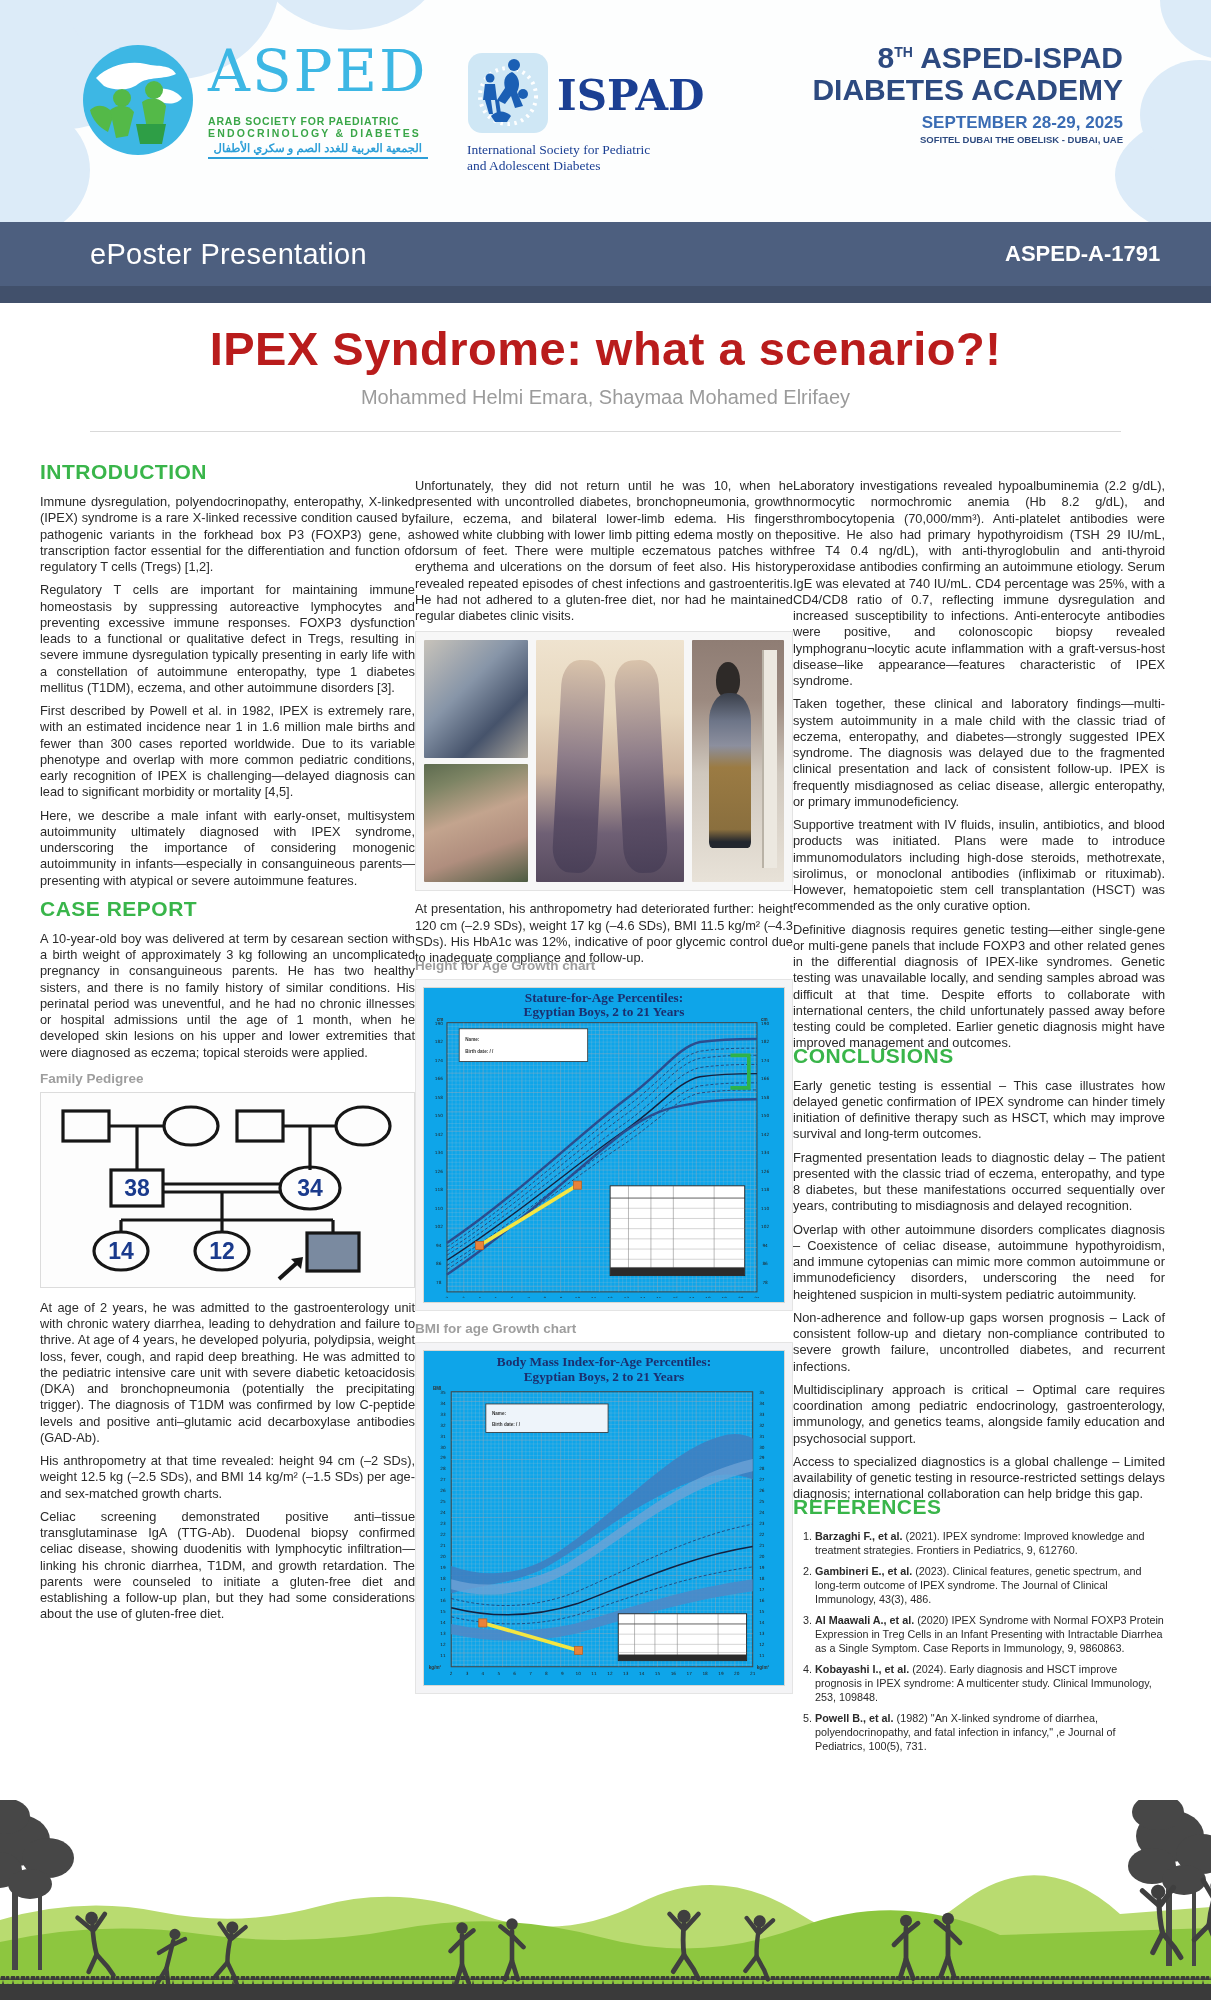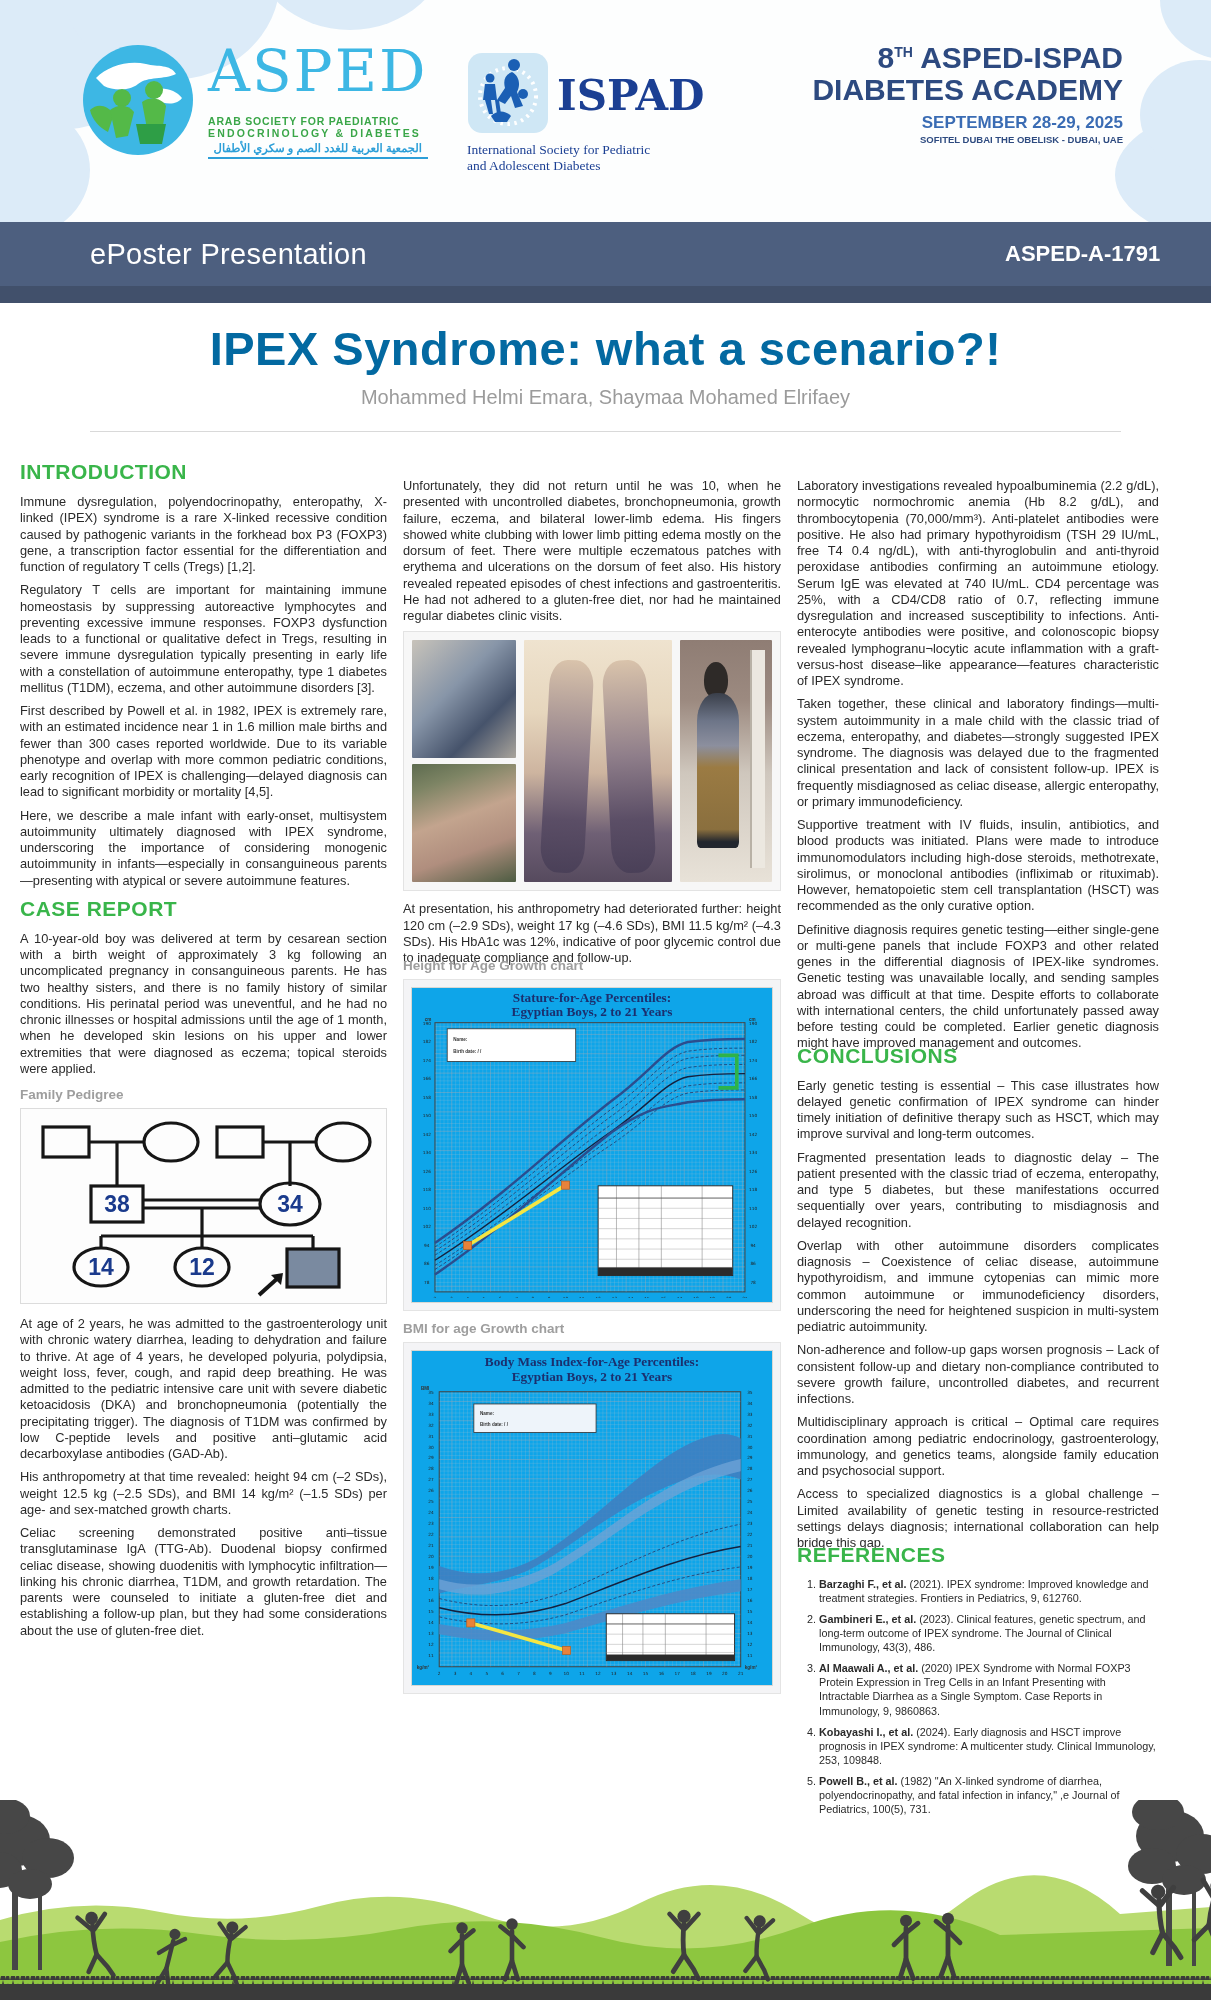--- a/index.html
+++ b/index.html
@@ -27,26 +27,26 @@
   .event-venue{font-size:9.5px;font-weight:bold;color:#2e4b80;margin-top:1px;}
 
   
   .banner{position:relative;height:64px;background:#4d5f7f;display:flex;align-items:center;}
   .banner-left{color:#fff;font-size:29px;font-weight:500;margin-left:90px;letter-spacing:.3px;}
   .banner-right{color:#fff;font-size:22px;font-weight:bold;position:absolute;left:1005px;}
   .banner-strip{height:17px;background:#41506b;}
 
   
   .title-block{text-align:center;padding-top:18px;}
-  .poster-title{font-size:47px;font-weight:bold;color:#0369a1;margin:0;letter-spacing:.5px;}
+  .poster-title{font-size:47px;font-weight:bold;color:#b91c1c;margin:0;letter-spacing:.5px;}
   .poster-authors{font-size:20px;color:#9b9b9b;margin-top:10px;}
   .title-rule{border:none;border-top:1px solid #d9d9d9;margin:22px 90px 0 90px;}
 
   
-  .columns{position:absolute;top:452px;left:20px;width:1139px;display:flex;gap:16px;}
+  .columns{position:absolute;top:452px;left:40px;width:1139px;display:flex;}
   .col{width:375px;}
   .sec-h{font-size:21px;font-weight:bold;color:#39b54a;letter-spacing:.5px;margin:8px 0 10px 0;}
   .para{font-size:12.8px;line-height:1.27;text-align:justify;margin:0 0 7px 0;}
   .caption{font-size:13.5px;font-weight:bold;color:#9e9e9e;margin:10px 0 6px 0;}
   .overlap-up{margin-top:-15px;}
 
   
   .pedigree-box{border:1px solid #dcdcdc;background:#fdfdfd;padding:0;}
   .pedigree-box svg text{font-family:"Liberation Sans",sans-serif;font-weight:bold;fill:#1a3a8c;font-size:23px;}
 
@@ -481,21 +481,21 @@
     </div>
 
     <div class="col" style="width:372px;">
       <p class="para" style="margin-top:26px;">Laboratory investigations revealed hypoalbuminemia (2.2 g/dL), normocytic normochromic anemia (Hb 8.2 g/dL), and thrombocytopenia (70,000/mm³). Anti-platelet antibodies were positive. He also had primary hypothyroidism (TSH 29 IU/mL, free T4 0.4 ng/dL), with anti-thyroglobulin and anti-thyroid peroxidase antibodies confirming an autoimmune etiology. Serum IgE was elevated at 740 IU/mL. CD4 percentage was 25%, with a CD4/CD8 ratio of 0.7, reflecting immune dysregulation and increased susceptibility to infections. Anti-enterocyte antibodies were positive, and colonoscopic biopsy revealed lymphogranu¬locytic acute inflammation with a graft-versus-host disease–like appearance—features characteristic of IPEX syndrome.</p>
       <p class="para">Taken together, these clinical and laboratory findings—multi-system autoimmunity in a male child with the classic triad of eczema, enteropathy, and diabetes—strongly suggested IPEX syndrome. The diagnosis was delayed due to the fragmented clinical presentation and lack of consistent follow-up. IPEX is frequently misdiagnosed as celiac disease, allergic enteropathy, or primary immunodeficiency.</p>
       <p class="para">Supportive treatment with IV fluids, insulin, antibiotics, and blood products was initiated. Plans were made to introduce immunomodulators including high-dose steroids, methotrexate, sirolimus, or monoclonal antibodies (infliximab or rituximab). However, hematopoietic stem cell transplantation (HSCT) was recommended as the only curative option.</p>
       <p class="para">Definitive diagnosis requires genetic testing—either single-gene or multi-gene panels that include FOXP3 and other related genes in the differential diagnosis of IPEX-like syndromes. Genetic testing was unavailable locally, and sending samples abroad was difficult at that time. Despite efforts to collaborate with international centers, the child unfortunately passed away before testing could be completed. Earlier genetic diagnosis might have improved management and outcomes.</p>
 
       <div class="sec-h overlap-up">CONCLUSIONS</div>
       <p class="para">Early genetic testing is essential – This case illustrates how delayed genetic confirmation of IPEX syndrome can hinder timely initiation of definitive therapy such as HSCT, which may improve survival and long-term outcomes.</p>
-      <p class="para">Fragmented presentation leads to diagnostic delay – The patient presented with the classic triad of eczema, enteropathy, and type 5 diabetes, but these manifestations occurred sequentially over years, contributing to misdiagnosis and delayed recognition.</p>
+      <p class="para">Fragmented presentation leads to diagnostic delay – The patient presented with the classic triad of eczema, enteropathy, and type 8 diabetes, but these manifestations occurred sequentially over years, contributing to misdiagnosis and delayed recognition.</p>
       <p class="para">Overlap with other autoimmune disorders complicates diagnosis – Coexistence of celiac disease, autoimmune hypothyroidism, and immune cytopenias can mimic more common autoimmune or immunodeficiency disorders, underscoring the need for heightened suspicion in multi-system pediatric autoimmunity.</p>
       <p class="para">Non-adherence and follow-up gaps worsen prognosis – Lack of consistent follow-up and dietary non-compliance contributed to severe growth failure, uncontrolled diabetes, and recurrent infections.</p>
       <p class="para">Multidisciplinary approach is critical – Optimal care requires coordination among pediatric endocrinology, gastroenterology, immunology, and genetics teams, alongside family education and psychosocial support.</p>
       <p class="para">Access to specialized diagnostics is a global challenge – Limited availability of genetic testing in resource-restricted settings delays diagnosis; international collaboration can help bridge this gap.</p>
 
       <div class="sec-h overlap-up">REFERENCES</div>
       <ol class="refs">
         <li><span class="ra">Barzaghi F., et al.</span><span> (2021). IPEX syndrome: Improved knowledge and treatment strategies. Frontiers in Pediatrics, 9, 612760.</span></li>
         <li><span class="ra">Gambineri E., et al.</span><span> (2023). Clinical features, genetic spectrum, and long-term outcome of IPEX syndrome. The Journal of Clinical Immunology, 43(3), 486.</span></li>
         <li><span class="ra">Al Maawali A., et al.</span><span> (2020) IPEX Syndrome with Normal FOXP3 Protein Expression in Treg Cells in an Infant Presenting with Intractable Diarrhea as a Single Symptom. Case Reports in Immunology, 9, 9860863.</span></li>

